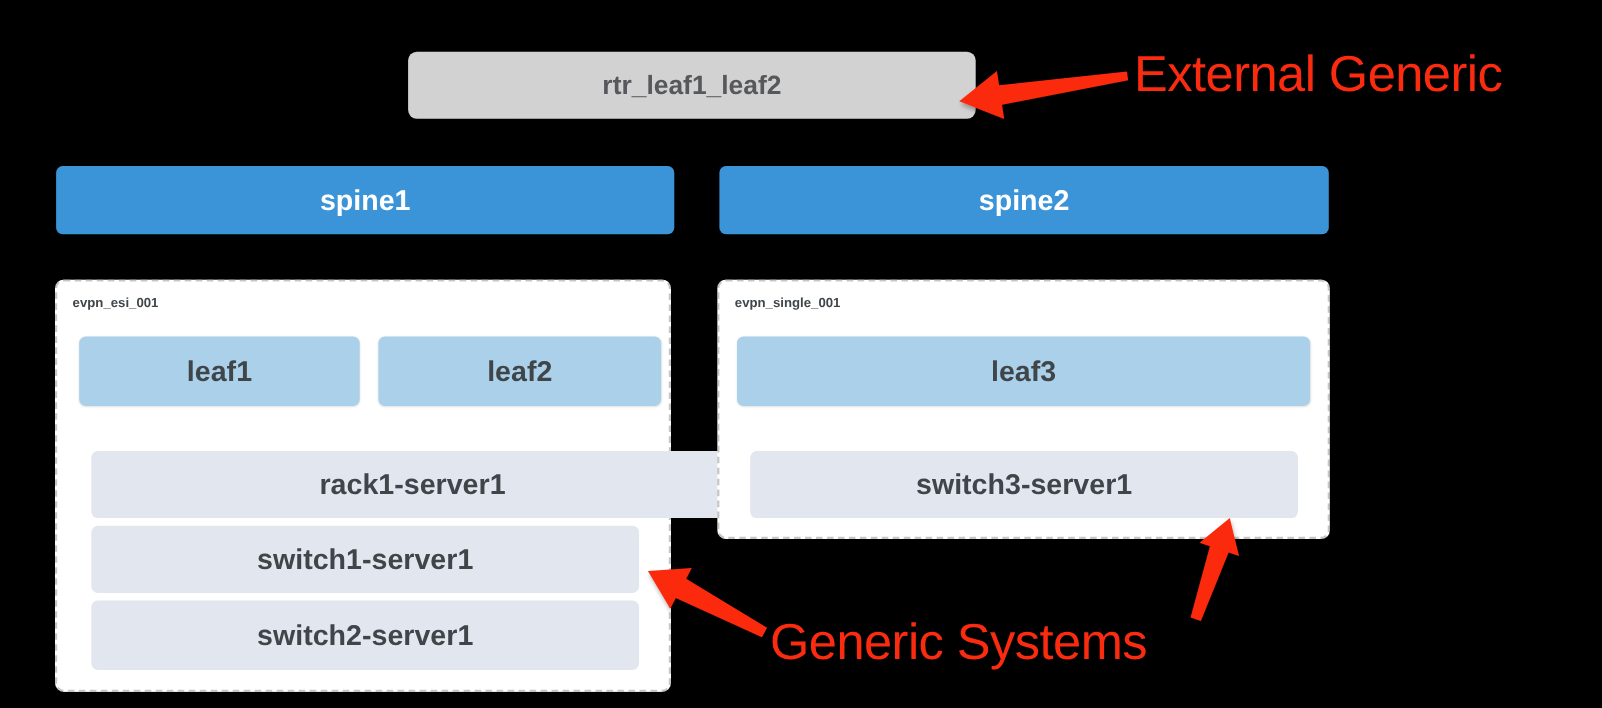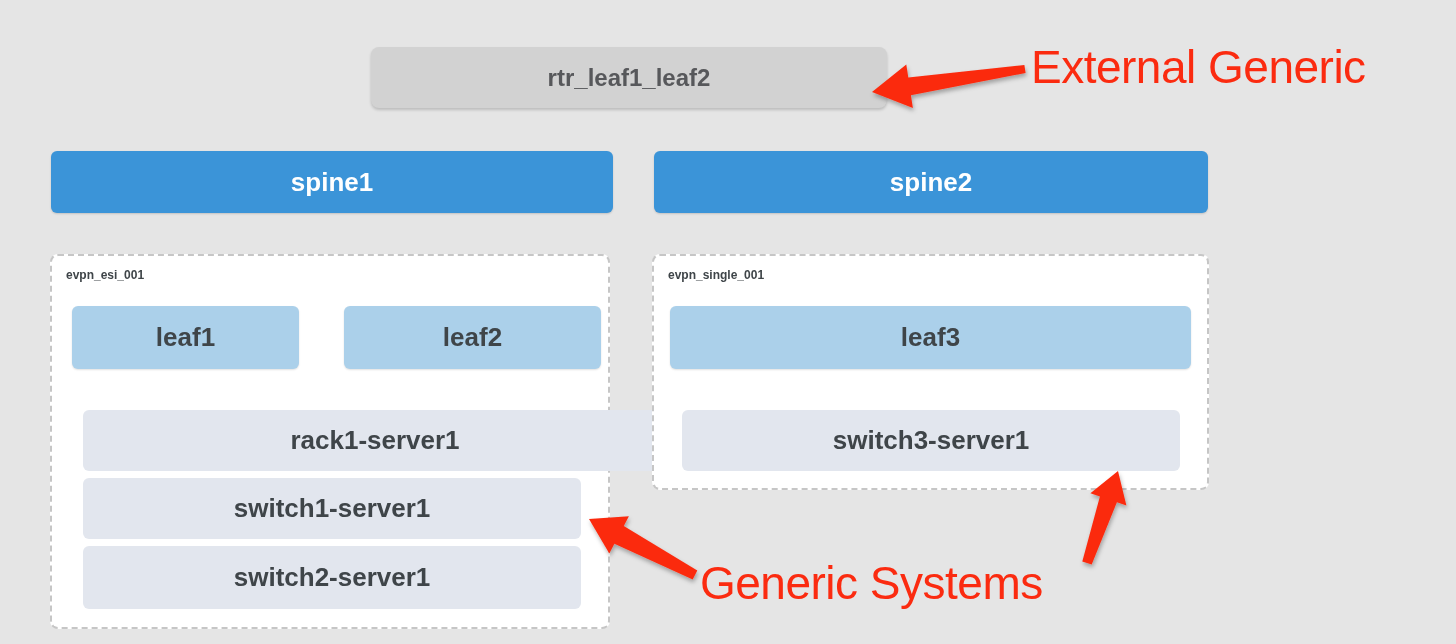--- a/index.html
+++ b/index.html
@@ -1,17 +1,17 @@
 <!DOCTYPE html>
 <html><head>
 <meta charset="utf-8">
 <style>
   html,body{margin:0;padding:0;background:#ffffff;}
   .canvas{
-    position:relative;width:1456px;height:644px;background:#e5e5e5;overflow:hidden;
+    position:relative;width:1456px;height:644px;background:#000000;overflow:hidden;
     font-family:"Liberation Sans",sans-serif;
   }
   .node{
     position:absolute;display:flex;align-items:center;justify-content:center;
     font-weight:bold;border-radius:6px;box-sizing:border-box;
     color:#3f4549;font-size:26px;
   }
   .node.external{
     background:#d2d2d2;color:#57585b;border-radius:8px;font-size:24px;
     box-shadow:0 2px 3px rgba(0,0,0,0.18);
@@ -47,21 +47,21 @@
 
 <div class="canvas">
 
   <div class="node external" style="left:371px;top:47px;width:516px;height:61px;">rtr_leaf1_leaf2</div>
 
   <div class="node spine" style="left:51px;top:151px;width:562px;height:62px;">spine1</div>
   <div class="node spine" style="left:654px;top:151px;width:554px;height:62px;">spine2</div>
 
   <div class="group" style="left:50px;top:254px;width:560px;height:375px;">
     <div class="group-label">evpn_esi_001</div>
-    <div class="node leaf" style="left:20px;top:50px;width:227px;height:63px;">leaf1</div>
+    <div class="node leaf" style="left:20px;top:50px;width:255px;height:63px;">leaf1</div>
     <div class="node leaf" style="left:292px;top:50px;width:257px;height:63px;">leaf2</div>
     <div class="node generic" style="left:31px;top:154px;width:584px;height:61px;">rack1-server1</div>
     <div class="node generic" style="left:31px;top:222px;width:498px;height:61px;">switch1-server1</div>
     <div class="node generic" style="left:31px;top:290px;width:498px;height:63px;">switch2-server1</div>
   </div>
 
   <div class="group" style="left:652px;top:254px;width:557px;height:236px;">
     <div class="group-label">evpn_single_001</div>
     <div class="node leaf" style="left:16px;top:50px;width:521px;height:63px;text-align:center;">leaf3</div>
     <div class="node generic" style="left:28px;top:154px;width:498px;height:61px;">switch3-server1</div>

